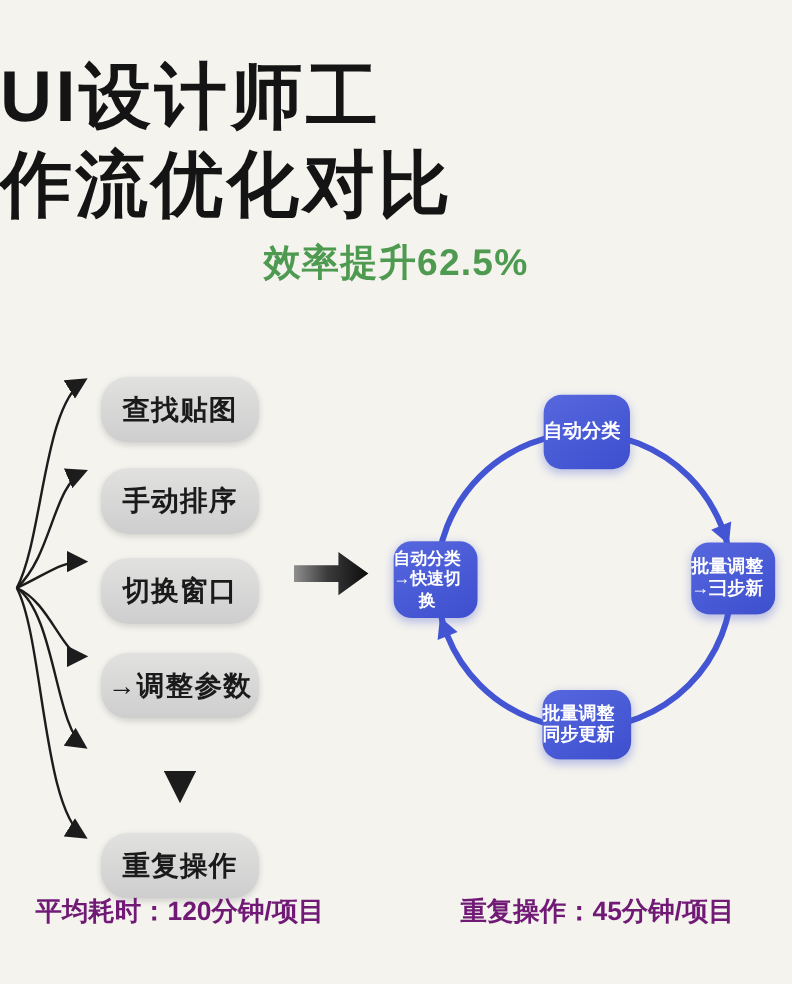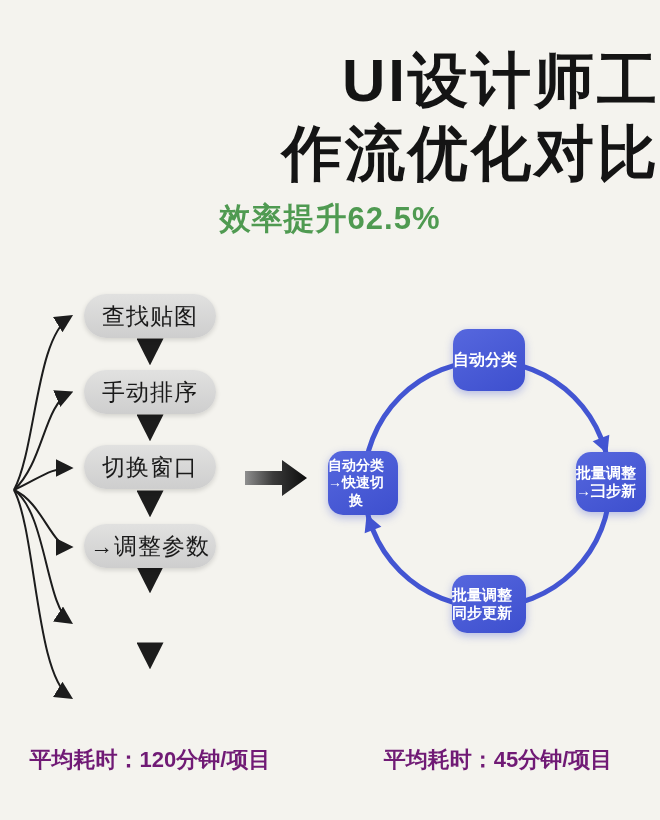--- a/index.html
+++ b/index.html
@@ -5,37 +5,37 @@
   html,body { margin:0; padding:0; background:#e9e8e4; }
   .canvas {
     position:relative; width:660px; height:820px; margin:0 auto;
     background:#f4f3ee;
     font-family:"Liberation Sans", sans-serif;
     overflow:hidden;
   }
   
   .title {
     position:absolute; top:44px; left:0; width:100%;
-    text-align:right; font-size:60px; font-weight:800; color:#141414;
+    text-align:left; font-size:60px; font-weight:800; color:#141414;
     line-height:73px; letter-spacing:3px;
   }
   .subtitle {
     position:absolute; top:198px; left:0; width:100%;
     text-align:center; font-size:31px; font-weight:800; color:#4f9a51;
     letter-spacing:1px;
   }
   
   .connector-layer { position:absolute; left:0; top:0; z-index:1; }
   
   .flow-step {
-    position:absolute; left:84px; width:132px; height:44px; z-index:2;
+    position:absolute; left:84px; width:132px; height:55px; z-index:2;
     background:linear-gradient(180deg,#e1e1e0,#cecece);
     border-radius:23px; box-shadow:0 2px 5px rgba(0,0,0,0.14);
     display:flex; align-items:center; justify-content:center;
-    font-size:23px; font-weight:400; color:#1a1a1a; letter-spacing:1px;
+    font-size:23px; font-weight:700; color:#1a1a1a; letter-spacing:1px;margin-top:20px;
   }
   .step-1 { top:294px; } .step-2 { top:370px; } .step-3 { top:445px; }
   .step-4 { top:524px; } .step-5 { top:599px; } .step-6 { top:674px; }
   
   .smart-node {
     position:absolute; z-index:2;
     background:linear-gradient(150deg,#5667de,#3d4fce);
     color:#ffffff; border-radius:15px;
     display:flex; align-items:center; 
     text-align:center; font-weight:700; white-space:pre-line;
@@ -116,34 +116,37 @@
   </div>
   <div class="flow-step step-2">
     <span>手动排序</span>
   </div>
   <div class="flow-step step-3">
     <span>切换窗口</span>
   </div>
   <div class="flow-step step-4">
     <span>→调整参数</span>
   </div>
+  <div class="flow-step step-6">
+    <span>重复操作</span>
+  </div>
 
   <div class="smart-node node-top">
     <span>自动分类</span>
   </div>
   <div class="smart-node node-right">
     <span>批量调整
 →彐步新</span>
   </div>
   <div class="smart-node node-bottom">
     <span>批量调整
 同步更新</span>
   </div>
   <div class="smart-node node-left">
     <span>自动分类
 →快速切
 换</span>
   </div>
 
   <div class="caption caption-left">平均耗时：120分钟/项目</div>
-  <div class="caption caption-right">平均耗时：45分钟/项目</div>
+  <div class="caption caption-right">重复操作：45分钟/项目</div>
 
 </div>
 
 </body></html>

